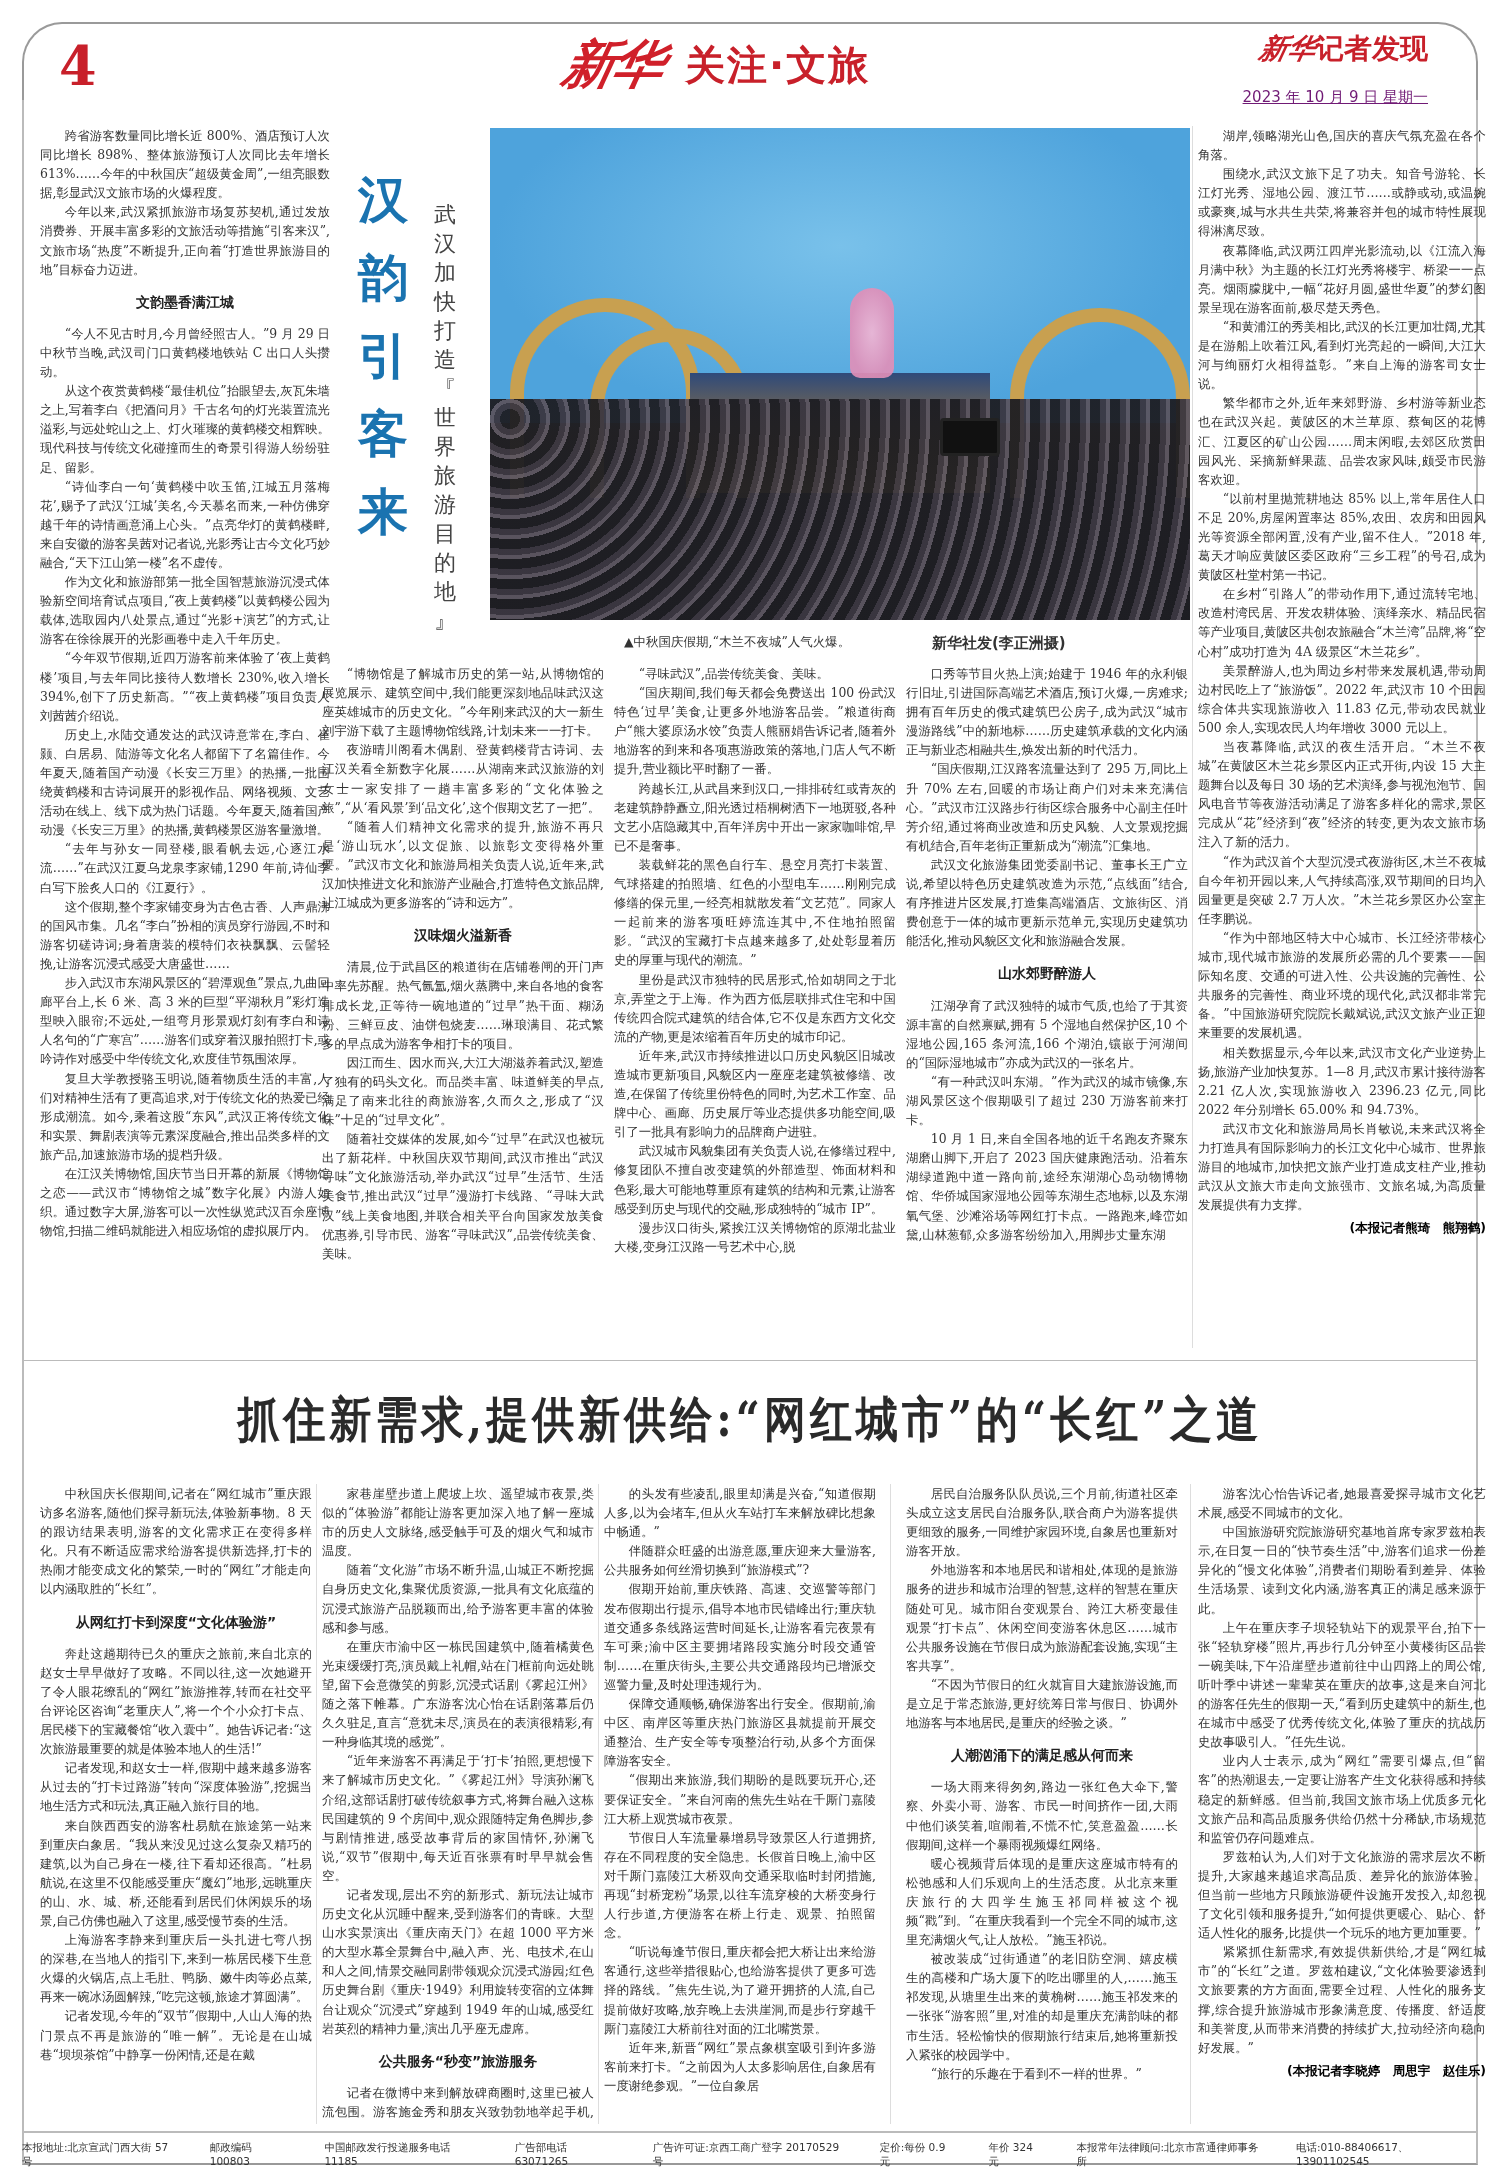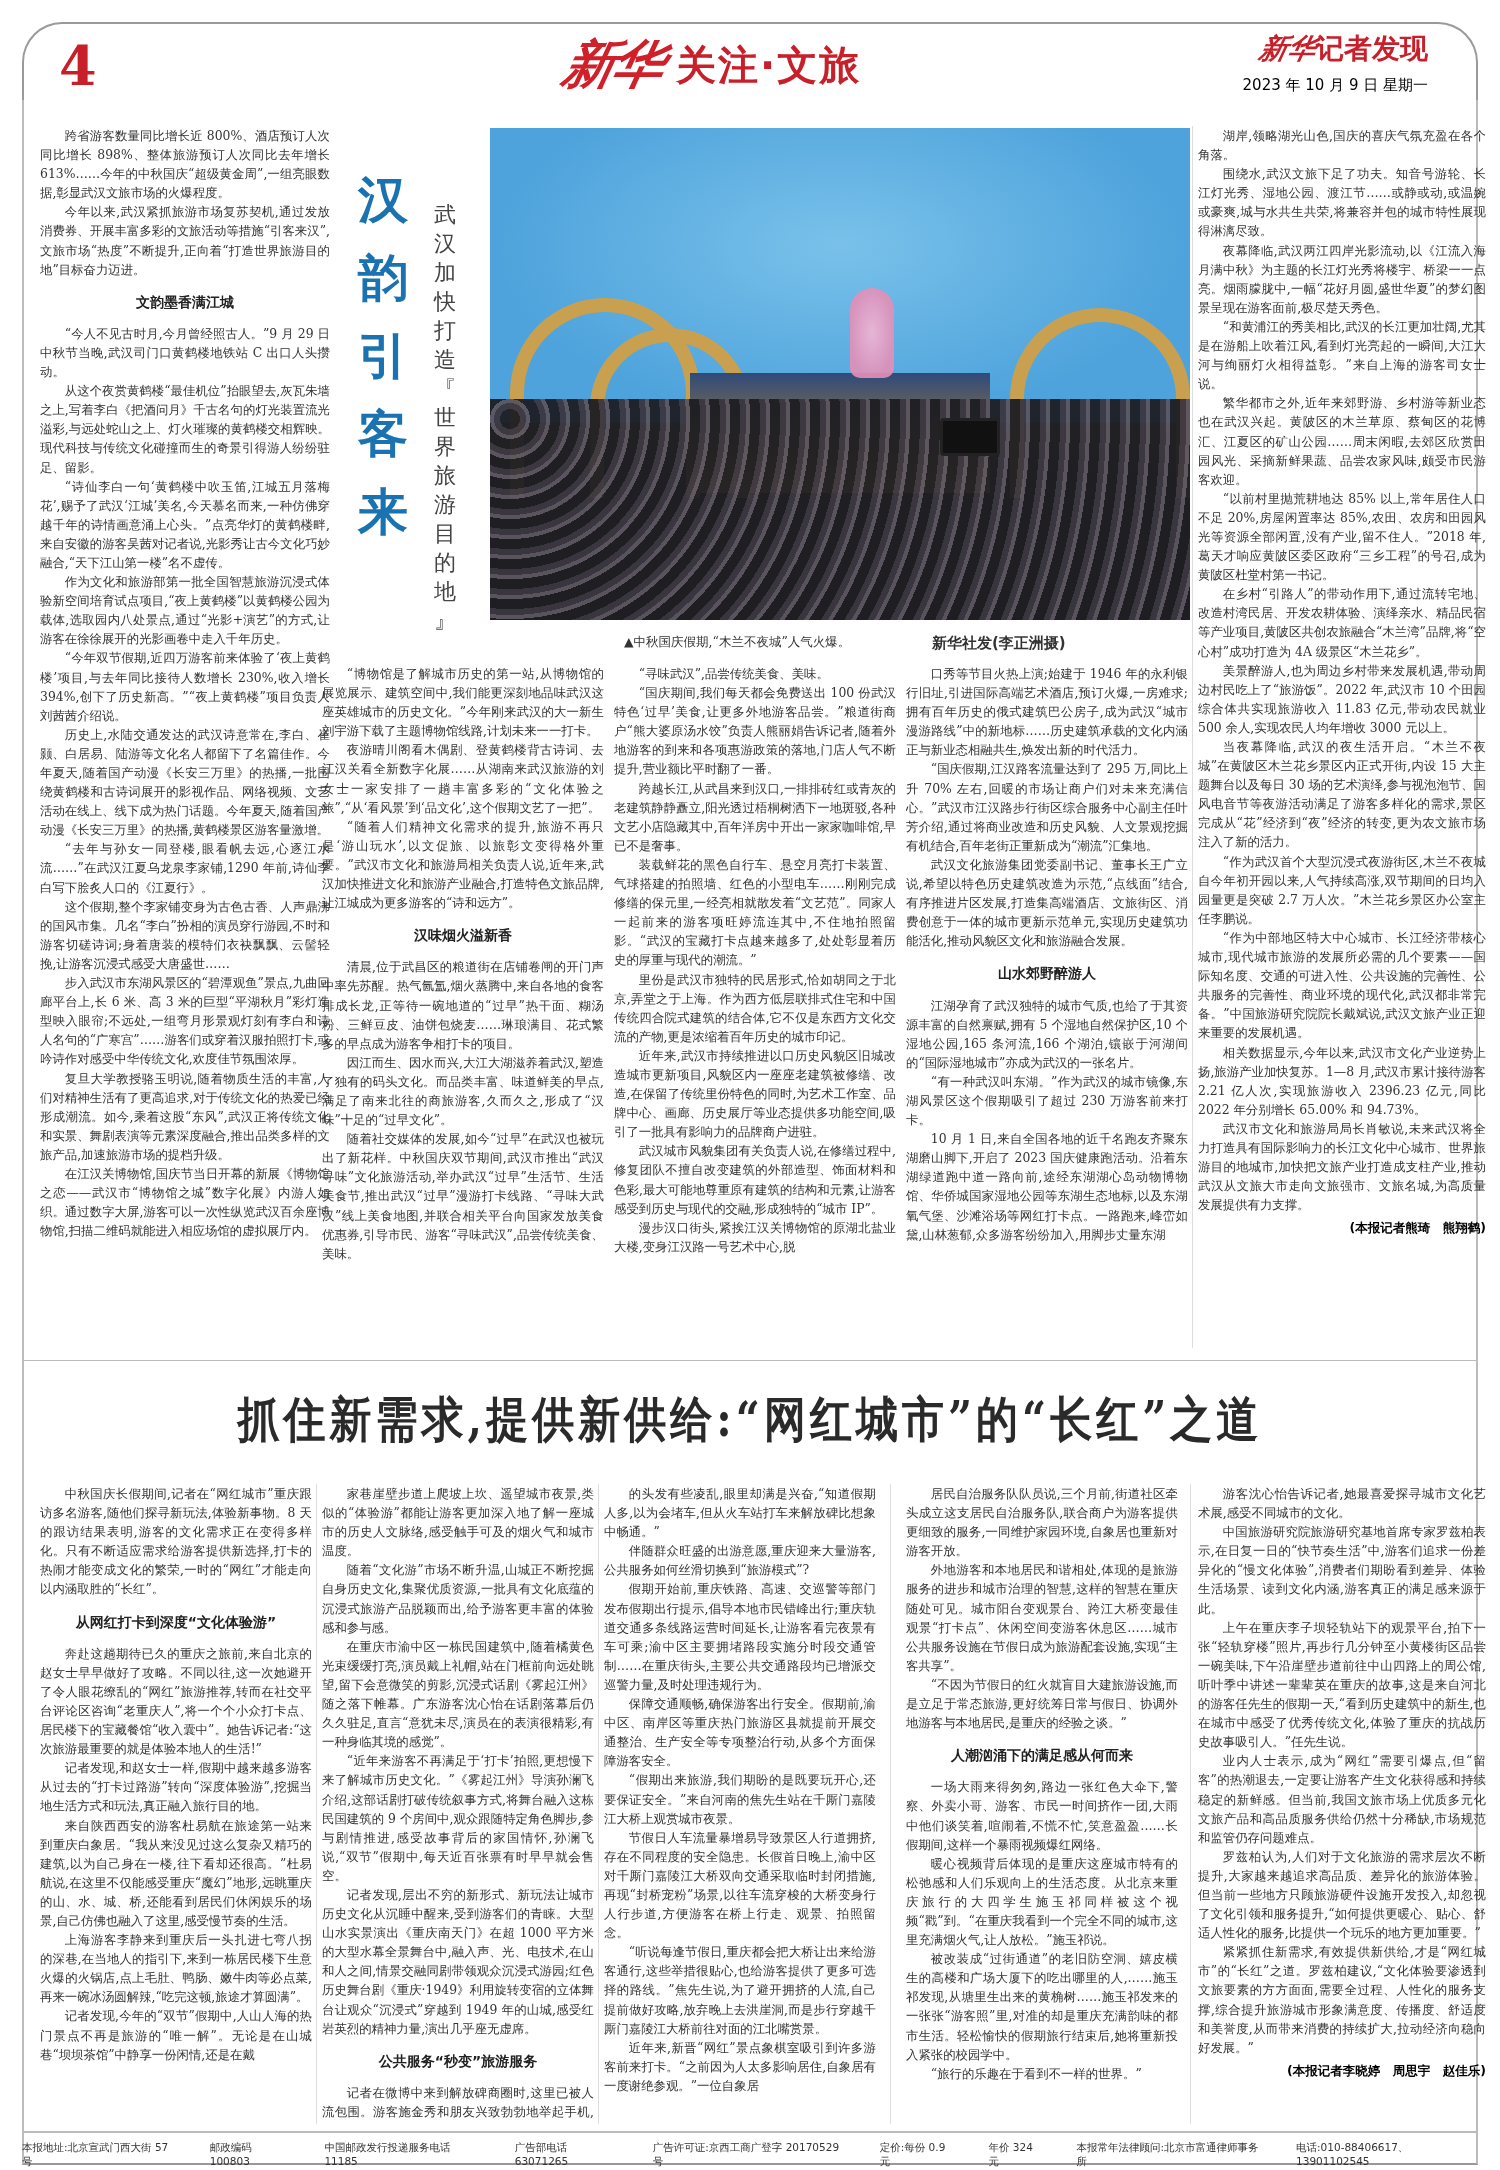--- a/index.html
+++ b/index.html
@@ -8,25 +8,25 @@
 
   
   .masthead {
     position: absolute; left: 22px; top: 22px; width: 1456px; height: 78px;
     border-top: 2px solid #9a9a9a; border-left: 2px solid #9a9a9a; border-right: 2px solid #9a9a9a;
     border-radius: 40px 40px 0 0;
   }
   .page-num { position: absolute; left: 35px; top: 10px; font-family: "DejaVu Serif", serif; font-size: 54px; font-weight: bold; color: #c8202a; }
   .brand { position: absolute; left: 540px; top: 6px; display: flex; align-items: center; }
   .brand-script { font-family: "DejaVu Serif", serif; font-style: italic; font-weight: bold; font-size: 52px; color: #d0202a; letter-spacing: -4px; transform: skewX(-12deg); }
-  .brand-title { font-family: "DejaVu Sans", sans-serif; font-size: 40px; font-weight: bold; color: #c8202a; margin-left: 16px; letter-spacing: 2px; }
+  .brand-title { font-family: "DejaVu Sans", sans-serif; font-size: 40px; font-weight: bold; color: #c8202a; margin-left: 25px; letter-spacing: 2px; }
   .paper-name { position: absolute; right: 48px; top: 6px; text-align: right; }
   .paper-name .logo { font-size: 28px; color: #c8202a; font-weight: bold; }
   .paper-name .logo .script { font-style: italic; transform: skewX(-12deg); display: inline-block; }
-  .paper-name .date { font-family: "DejaVu Sans", sans-serif; font-size: 15px; color: #000000; margin-top: 8px; }
+  .paper-name .date { font-family: "DejaVu Sans", sans-serif; font-size: 15px; color: #701a75; margin-top: 20px; text-decoration: underline; }
 
   
   .col { position: absolute; font-size: 12.4px; line-height: 19.1px; text-align: justify; color: #333; overflow: hidden; }
   .col p { text-indent: 2em; }
   .subhead { font-family: "DejaVu Sans", sans-serif; font-weight: bold; font-size: 14px; text-align: center; margin: 14px 0 12px; color: #222; text-indent: 0 !important; }
   .byline { text-align: right; font-family: "DejaVu Sans", sans-serif; font-size: 12.5px; font-weight: bold; color: #000000; margin-top: 4px; text-indent: 0 !important; }
 
   
   .vtitle { position: absolute; left: 348px; top: 170px; width: 70px; display: flex; flex-direction: column; align-items: center; gap: 18px; }
   .vtitle span { font-family: "DejaVu Sans", sans-serif; font-weight: bold; font-size: 50px; color: #1a73b0; line-height: 60px; }

